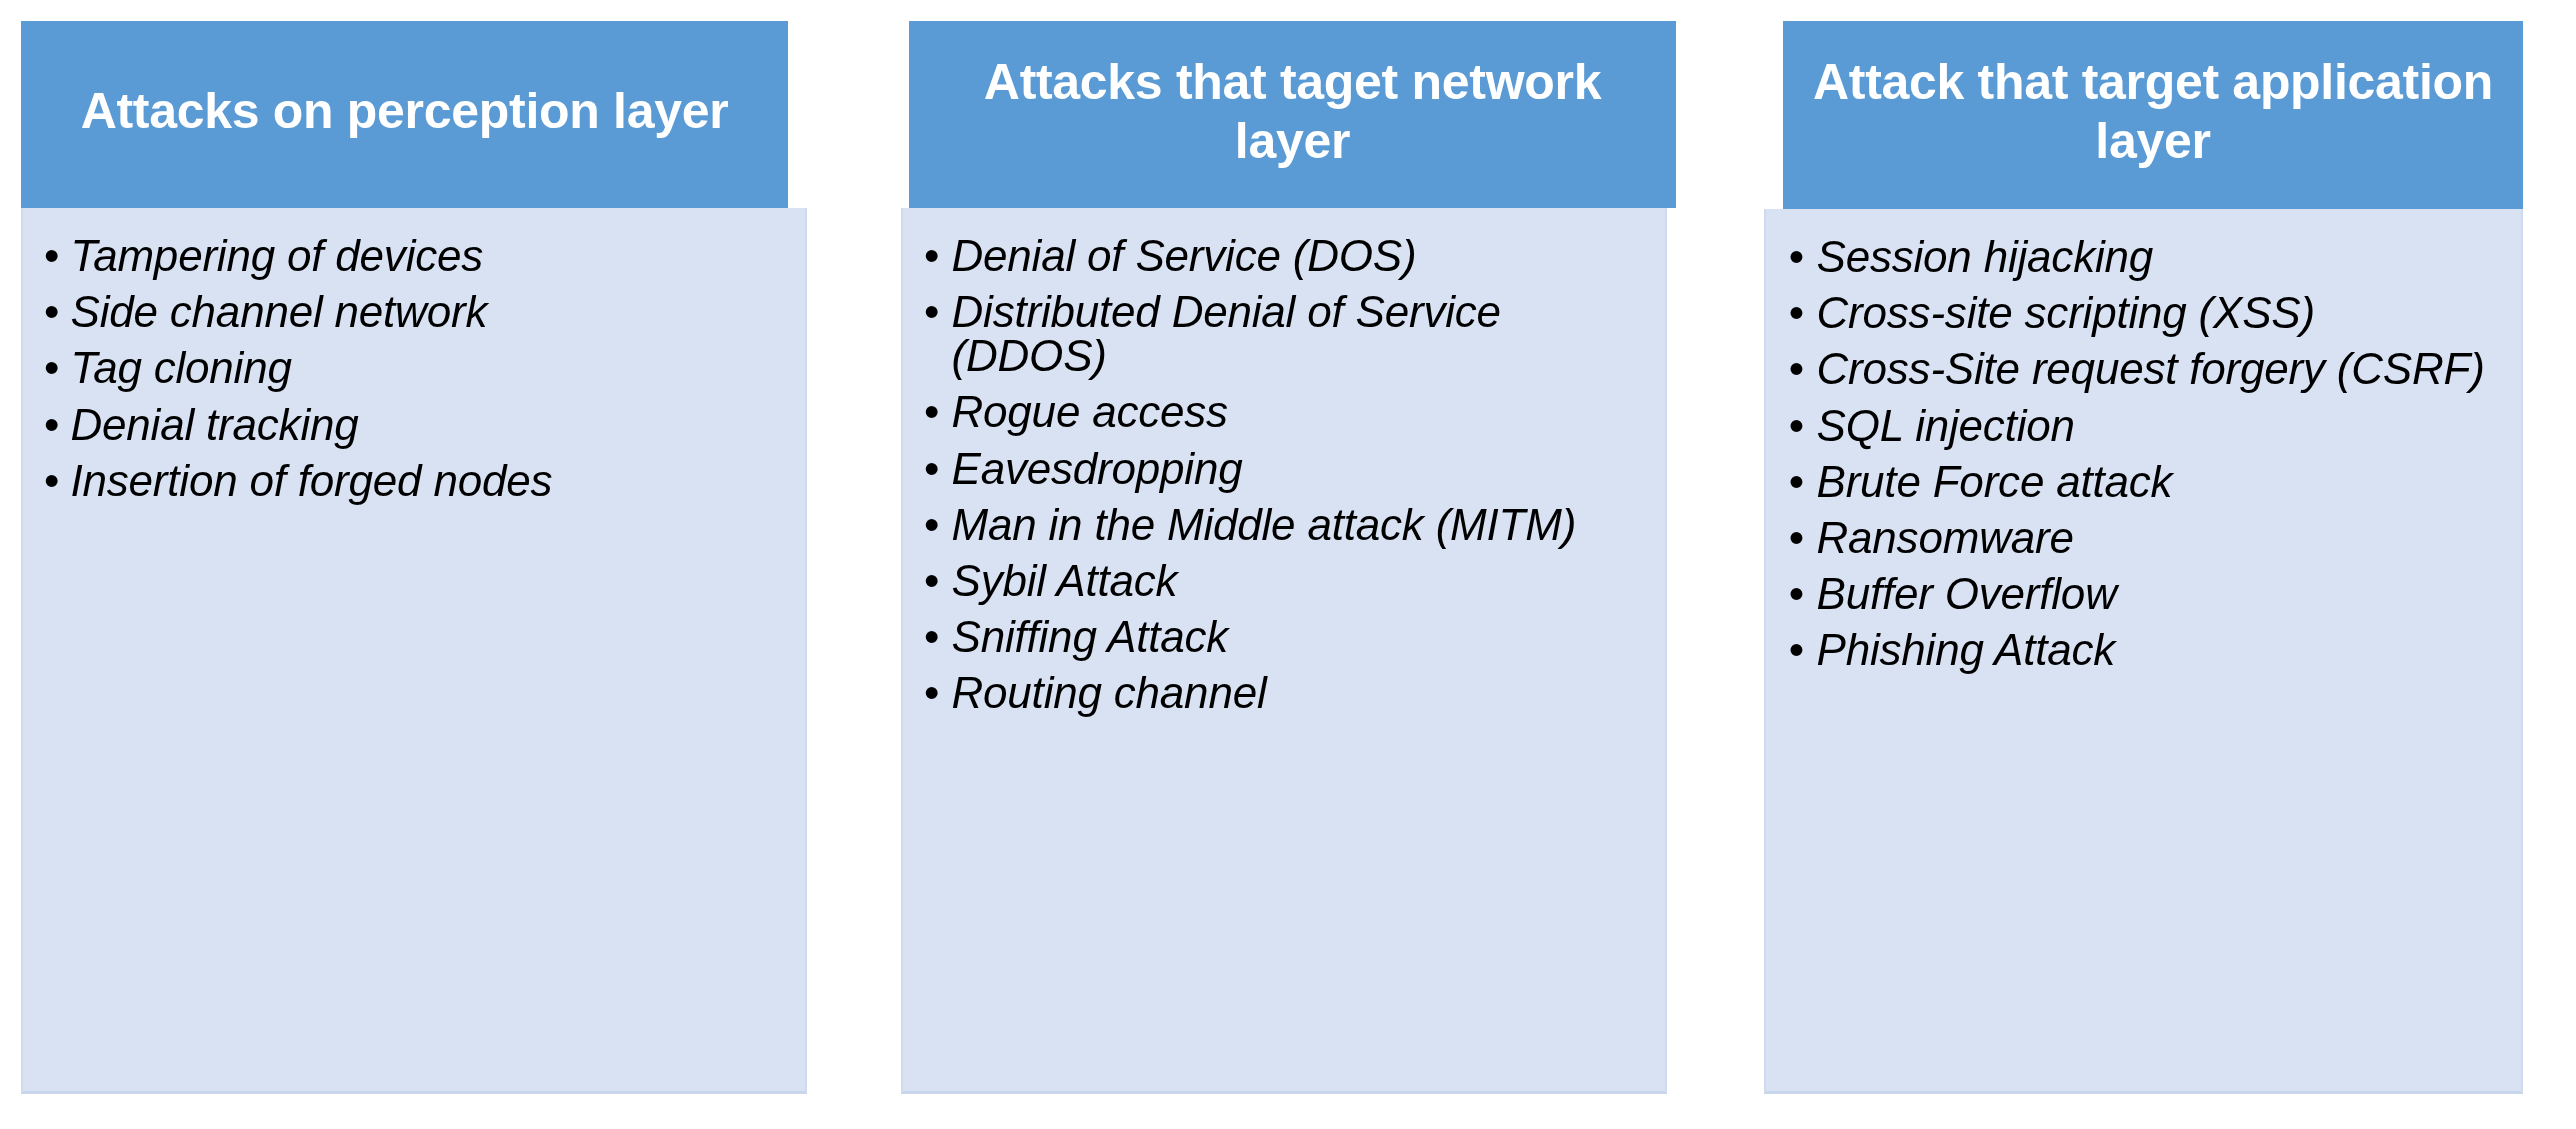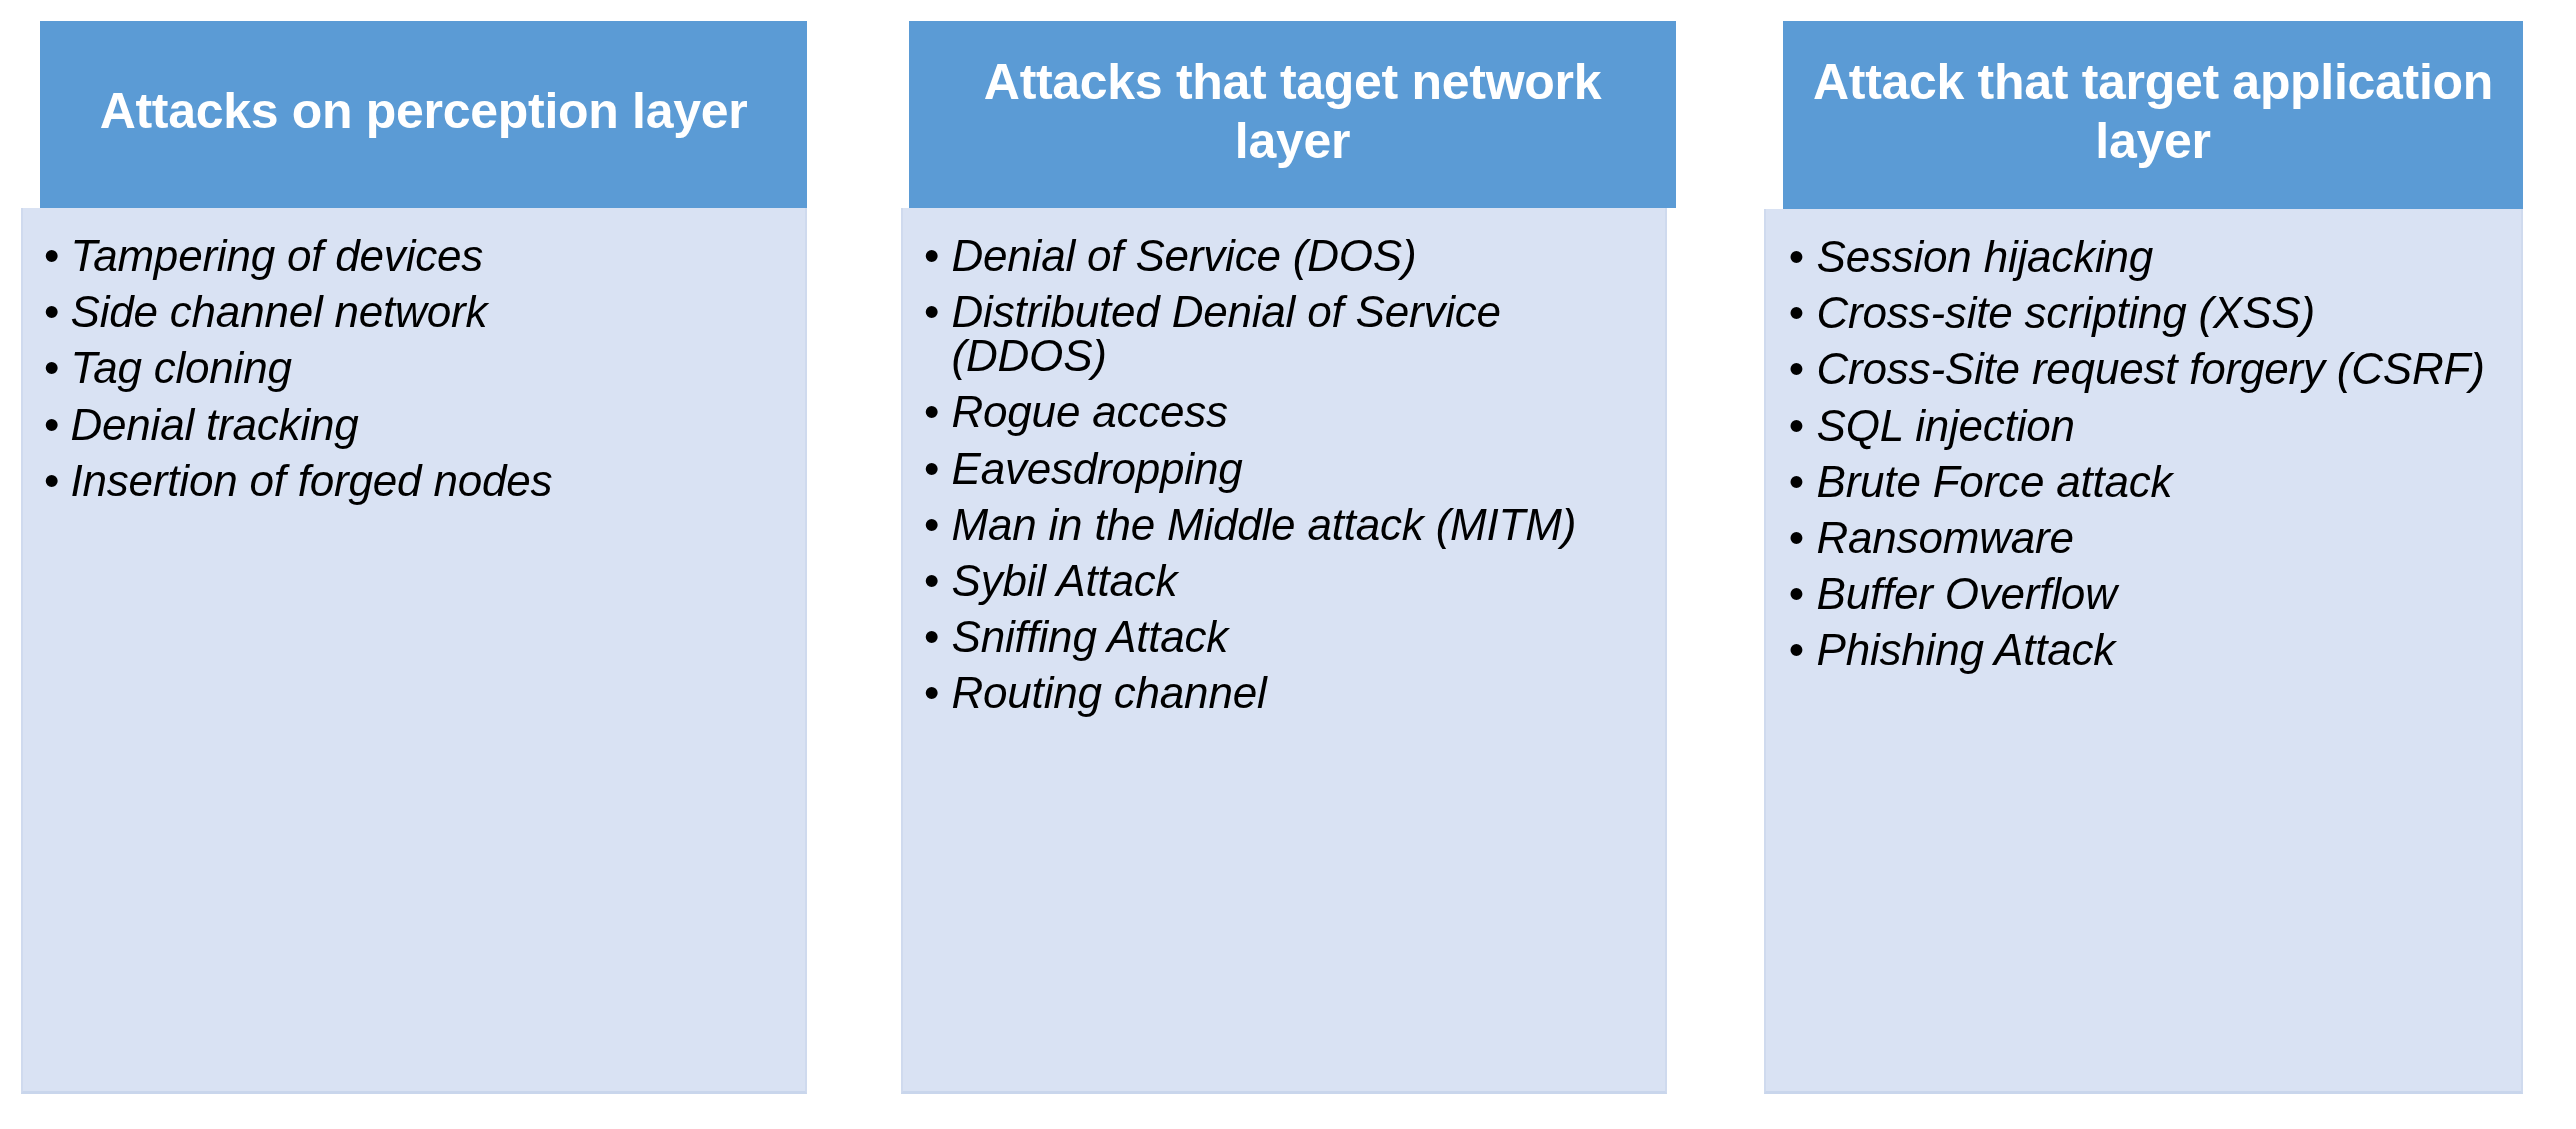--- a/index.html
+++ b/index.html
@@ -44,21 +44,21 @@
     font-size: 50px;
     line-height: 1.18;
     text-align: center;
     letter-spacing: -0.3px;
     display: flex;
     align-items: center;
     justify-content: center;
     padding: 5.2px 23px 10.5px 23px;
     font-stretch: condensed;
   }
-  .col-1 .col-header { height: 187px; margin-left: 19px; width: 767px; }
+  .col-1 .col-header { height: 187px; width: 767px; }
   .col-2 .col-header { height: 187px; margin-left: 8px;  width: 767px; }
   .col-3 .col-header { height: 188px; margin-left: 19px; width: 740px; }
 
   .col-header-text {
     display: block;
     width: 100%;
     white-space: pre-line;
   }
 
   

